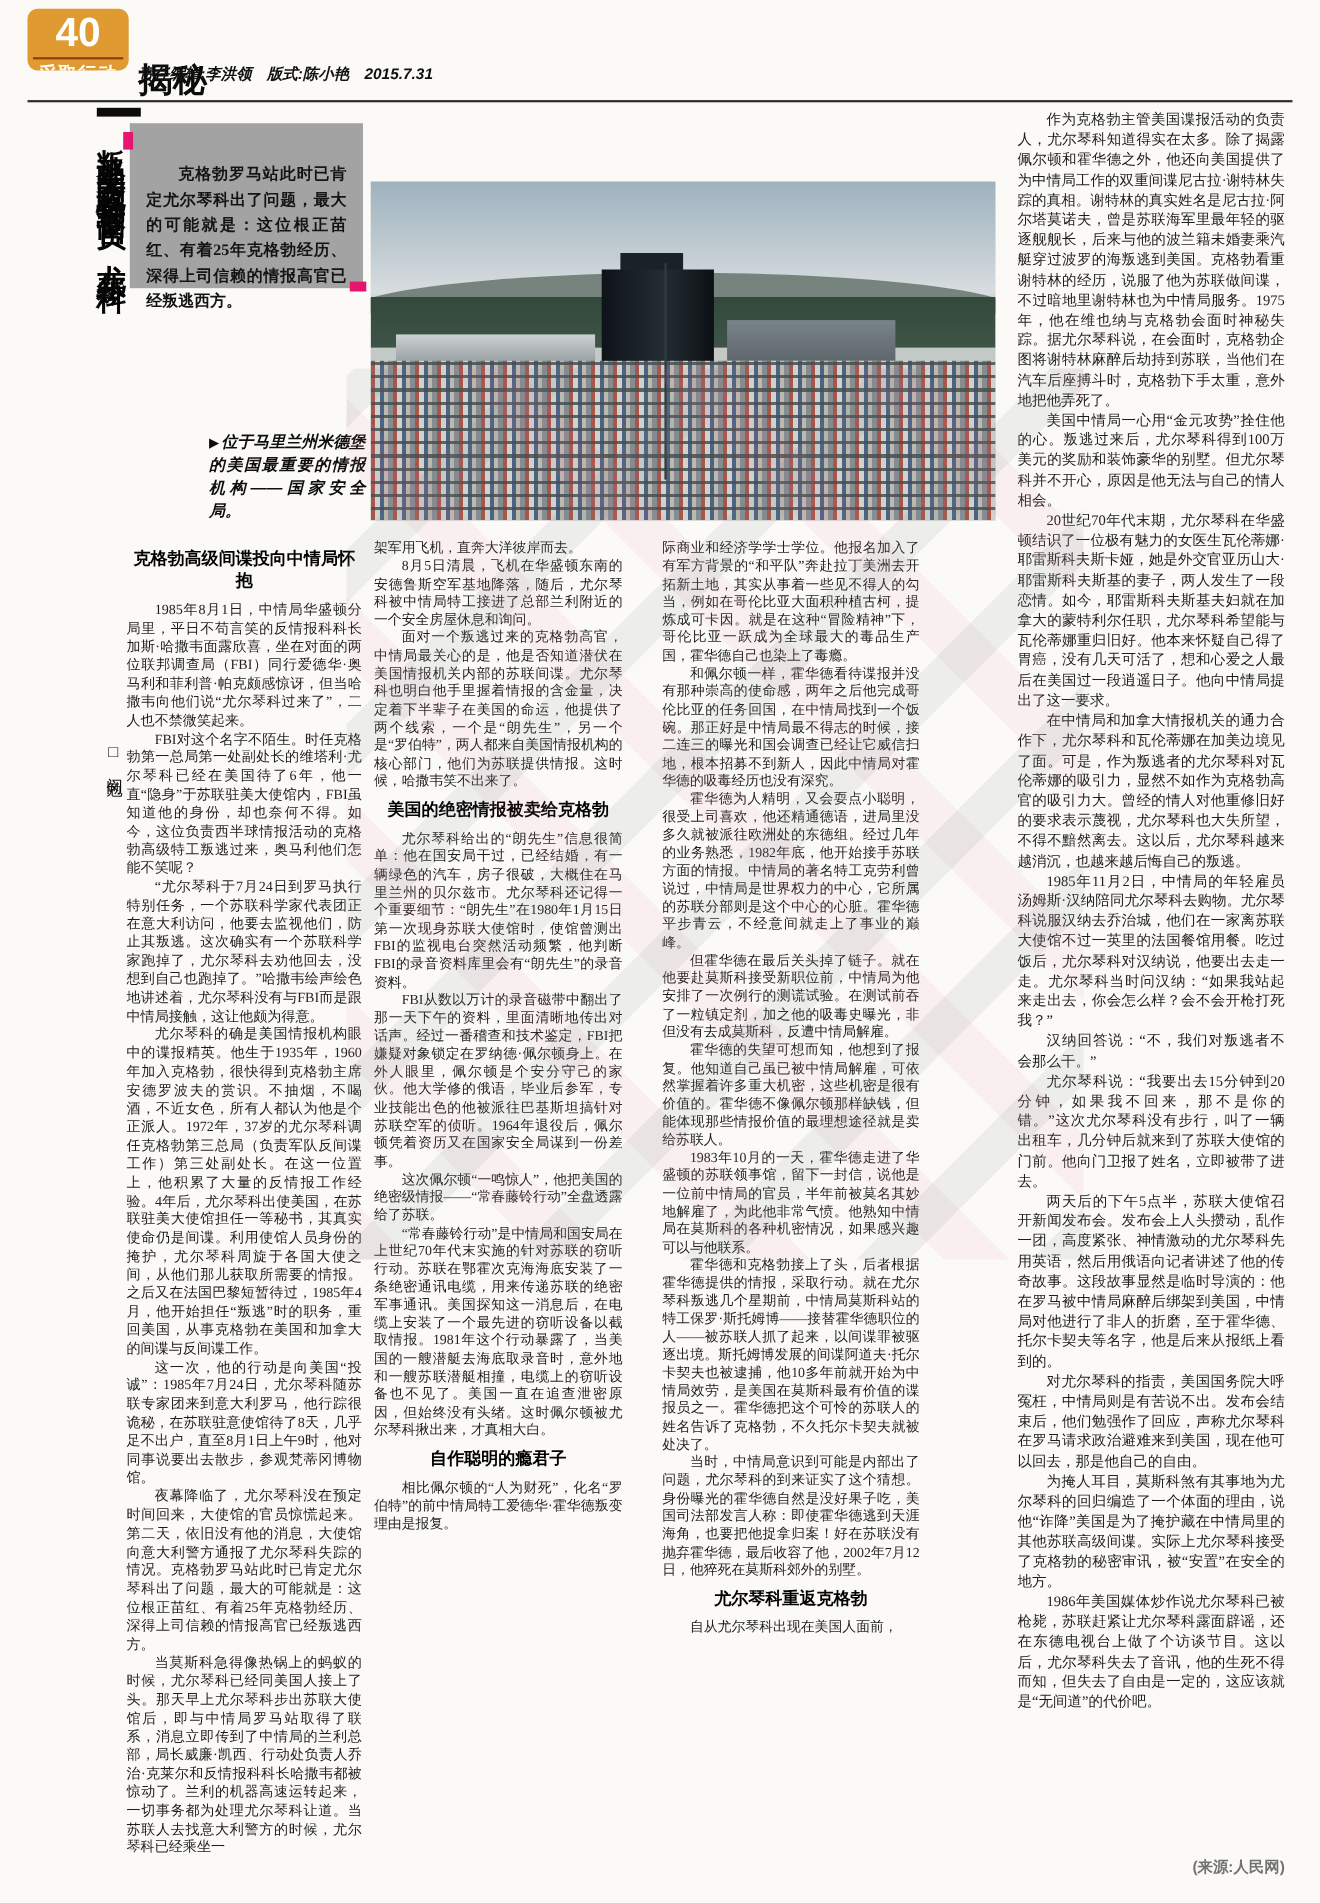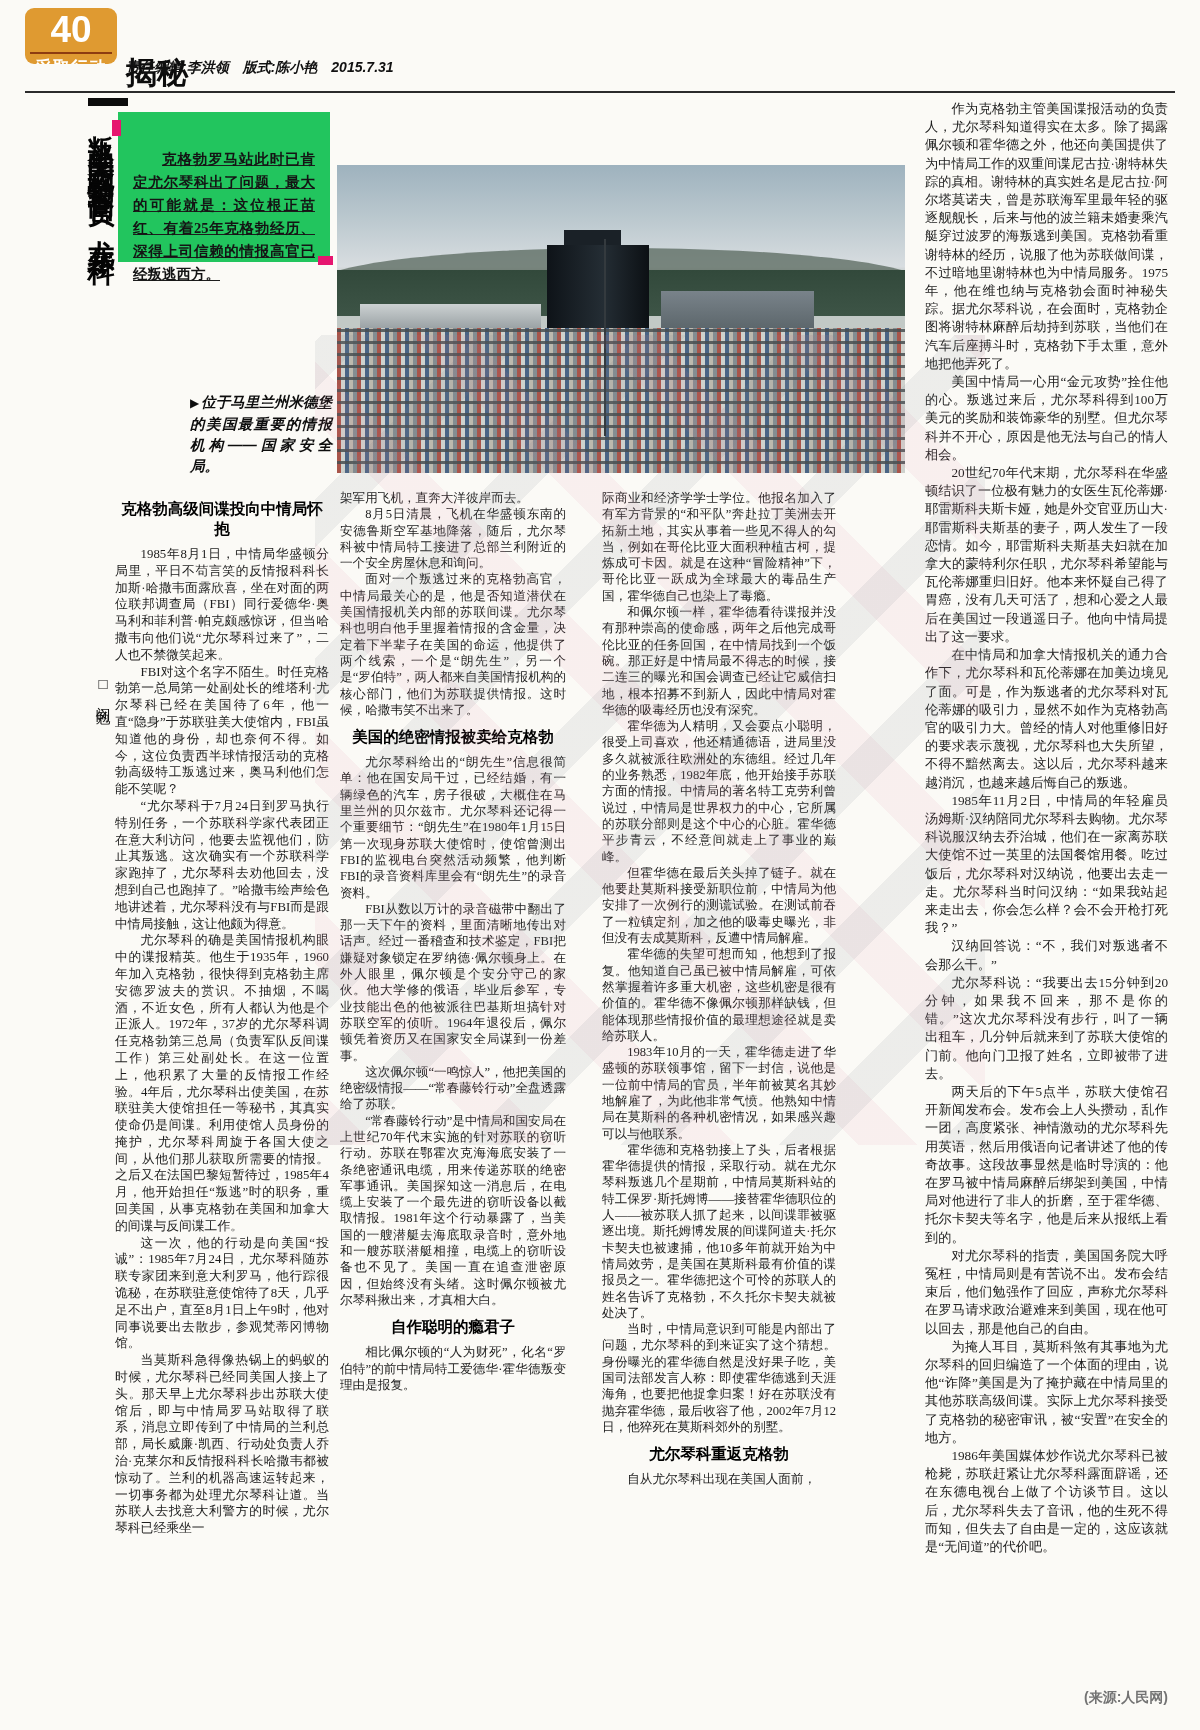--- a/index.html
+++ b/index.html
@@ -14,21 +14,21 @@
   #section-title{left:126px;top:16px;font:bold 31px/34px "Liberation Serif",serif;color:#0c0c0c;margin-top:40px;}
   #editor-line{left:126px;top:58px;font:bold italic 14px/18px "Liberation Sans","DejaVu Sans",sans-serif;color:#111;}
   #header-rule{left:25px;top:91px;width:1150px;height:2px;background:#2b2b2b;}
   
   #headline-mark{left:88px;top:98px;width:40px;height:8px;background:#0c0c0c;}
   #vertical-headline{left:84px;top:114px;height:560px;writing-mode:vertical-rl;text-orientation:upright;
       font:900 27px/34px "Liberation Serif",serif;letter-spacing:6px;color:#050505;}
   #byline-vertical{left:94px;top:676px;height:90px;writing-mode:vertical-rl;text-orientation:upright;
       font:15px/18px "Liberation Serif",serif;color:#111;letter-spacing:3px;}
   
-  #quote-box{left:118px;top:112px;width:212px;height:150px;background:#22c55e;text-decoration:underline;}
+  #quote-box{left:118px;top:112px;width:212px;height:150px;background:#a3a3a3;}
   #quote-text{margin:0;padding:36px 15px 0 15px;font:bold 14.5px/23px "Liberation Serif",serif;
       text-align:justify;text-indent:2em;color:#141414;}
   .q-mark{background:#e6156f;}
   #q-mark-tl{left:112px;top:120px;width:9px;height:16px;}
   #q-mark-br{left:318px;top:256px;width:15px;height:9px;}
   
   #photo{left:337px;top:165px;width:568px;height:308px;overflow:hidden;
       background:linear-gradient(180deg,#9eb2be 0%,#bcc9cf 18%,#d8dde0 33%,#c2c9c6 35%);}
   .ph{position:absolute;}
   #ph-hills{left:-4%;top:27%;width:108%;height:12%;background:#57675c;border-radius:50% 50% 0 0/100% 100% 0 0;opacity:.75;}
@@ -99,20 +99,21 @@
   <span class="arrow">▶</span><span>位于马里兰州米德堡的美国最重要的情报机构——国家安全局。</span>
 </div>
 
 <div class="col" id="col1">
     <h3 class="col-heading">克格勃高级间谍投向中情局怀抱</h3>
     <p class="body-para">1985年8月1日，中情局华盛顿分局里，平日不苟言笑的反情报科科长加斯·哈撒韦面露欣喜，坐在对面的两位联邦调查局（FBI）同行爱德华·奥马利和菲利普·帕克颇感惊讶，但当哈撒韦向他们说“尤尔琴科过来了”，二人也不禁微笑起来。</p>
     <p class="body-para">FBI对这个名字不陌生。时任克格勃第一总局第一处副处长的维塔利·尤尔琴科已经在美国待了6年，他一直“隐身”于苏联驻美大使馆内，FBI虽知道他的身份，却也奈何不得。如今，这位负责西半球情报活动的克格勃高级特工叛逃过来，奥马利他们怎能不笑呢？</p>
     <p class="body-para">“尤尔琴科于7月24日到罗马执行特别任务，一个苏联科学家代表团正在意大利访问，他要去监视他们，防止其叛逃。这次确实有一个苏联科学家跑掉了，尤尔琴科去劝他回去，没想到自己也跑掉了。”哈撒韦绘声绘色地讲述着，尤尔琴科没有与FBI而是跟中情局接触，这让他颇为得意。</p>
     <p class="body-para">尤尔琴科的确是美国情报机构眼中的谍报精英。他生于1935年，1960年加入克格勃，很快得到克格勃主席安德罗波夫的赏识。不抽烟，不喝酒，不近女色，所有人都认为他是个正派人。1972年，37岁的尤尔琴科调任克格勃第三总局（负责军队反间谍工作）第三处副处长。在这一位置上，他积累了大量的反情报工作经验。4年后，尤尔琴科出使美国，在苏联驻美大使馆担任一等秘书，其真实使命仍是间谍。利用使馆人员身份的掩护，尤尔琴科周旋于各国大使之间，从他们那儿获取所需要的情报。之后又在法国巴黎短暂待过，1985年4月，他开始担任“叛逃”时的职务，重回美国，从事克格勃在美国和加拿大的间谍与反间谍工作。</p>
     <p class="body-para">这一次，他的行动是向美国“投诚”：1985年7月24日，尤尔琴科随苏联专家团来到意大利罗马，他行踪很诡秘，在苏联驻意使馆待了8天，几乎足不出户，直至8月1日上午9时，他对同事说要出去散步，参观梵蒂冈博物馆。</p>
+    <p class="body-para">夜幕降临了，尤尔琴科没在预定时间回来，大使馆的官员惊慌起来。第二天，依旧没有他的消息，大使馆向意大利警方通报了尤尔琴科失踪的情况。克格勃罗马站此时已肯定尤尔琴科出了问题，最大的可能就是：这位根正苗红、有着25年克格勃经历、深得上司信赖的情报高官已经叛逃西方。</p>
     <p class="body-para">当莫斯科急得像热锅上的蚂蚁的时候，尤尔琴科已经同美国人接上了头。那天早上尤尔琴科步出苏联大使馆后，即与中情局罗马站取得了联系，消息立即传到了中情局的兰利总部，局长威廉·凯西、行动处负责人乔治·克莱尔和反情报科科长哈撒韦都被惊动了。兰利的机器高速运转起来，一切事务都为处理尤尔琴科让道。当苏联人去找意大利警方的时候，尤尔琴科已经乘坐一</p>
   </div>
 <div class="col" id="col2">
     <p class="body-para cont">架军用飞机，直奔大洋彼岸而去。</p>
     <p class="body-para">8月5日清晨，飞机在华盛顿东南的安德鲁斯空军基地降落，随后，尤尔琴科被中情局特工接进了总部兰利附近的一个安全房屋休息和询问。</p>
     <p class="body-para">面对一个叛逃过来的克格勃高官，中情局最关心的是，他是否知道潜伏在美国情报机关内部的苏联间谍。尤尔琴科也明白他手里握着情报的含金量，决定着下半辈子在美国的命运，他提供了两个线索，一个是“朗先生”，另一个是“罗伯特”，两人都来自美国情报机构的核心部门，他们为苏联提供情报。这时候，哈撒韦笑不出来了。</p>
     <h3 class="col-heading">美国的绝密情报被卖给克格勃</h3>
     <p class="body-para">尤尔琴科给出的“朗先生”信息很简单：他在国安局干过，已经结婚，有一辆绿色的汽车，房子很破，大概住在马里兰州的贝尔兹市。尤尔琴科还记得一个重要细节：“朗先生”在1980年1月15日第一次现身苏联大使馆时，使馆曾测出FBI的监视电台突然活动频繁，他判断FBI的录音资料库里会有“朗先生”的录音资料。</p>
     <p class="body-para">FBI从数以万计的录音磁带中翻出了那一天下午的资料，里面清晰地传出对话声。经过一番稽查和技术鉴定，FBI把嫌疑对象锁定在罗纳德·佩尔顿身上。在外人眼里，佩尔顿是个安分守己的家伙。他大学修的俄语，毕业后参军，专业技能出色的他被派往巴基斯坦搞针对苏联空军的侦听。1964年退役后，佩尔顿凭着资历又在国家安全局谋到一份差事。</p>
     <p class="body-para">这次佩尔顿“一鸣惊人”，他把美国的绝密级情报——“常春藤铃行动”全盘透露给了苏联。</p>

